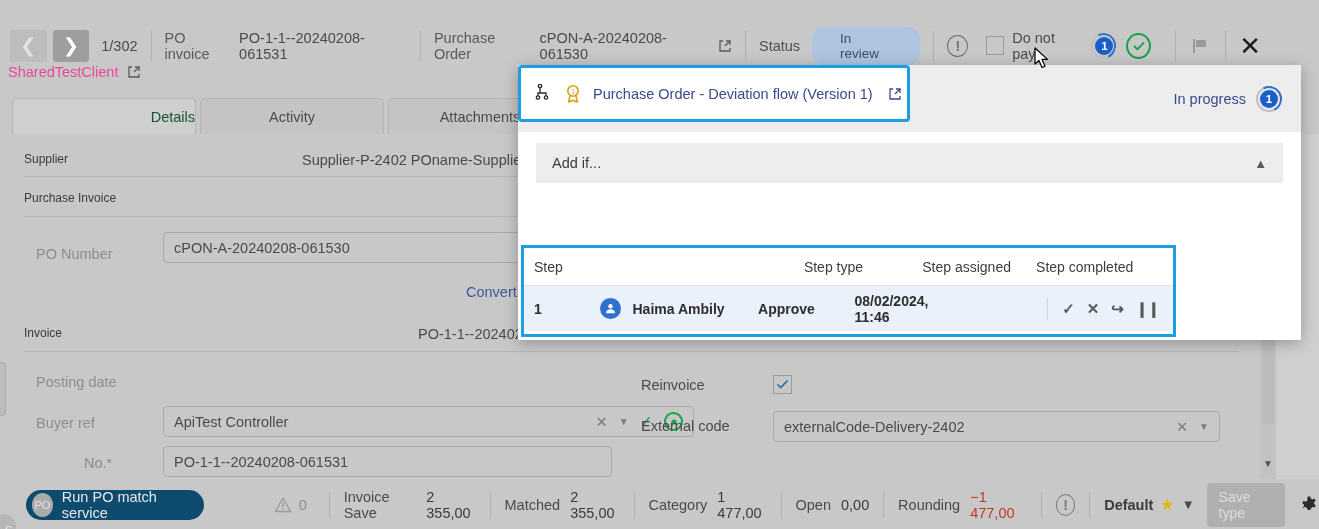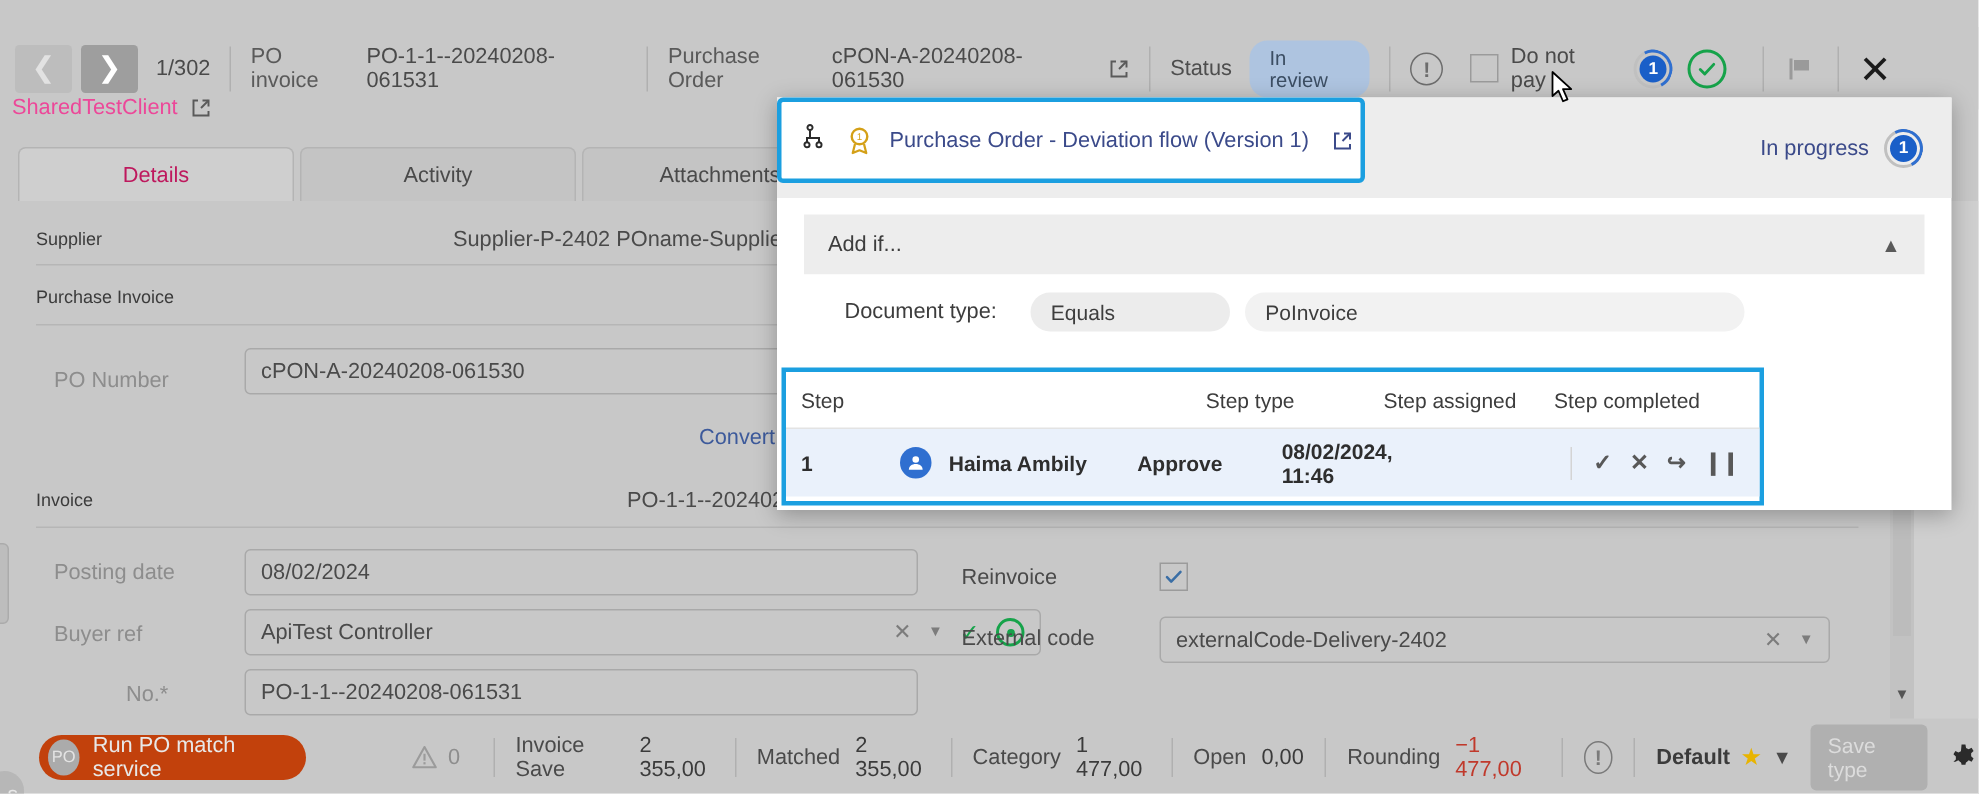--- a/index.html
+++ b/index.html
@@ -27,21 +27,21 @@
   .nav-prev { background: #bdbdbd; color:#e2e2e2; margin-left: 10px; }
   .nav-next { background: #9e9e9e; margin-left: 6px; }
   .pager { margin-left: 12px; font-size: 14.5px; color: #4a4a4a; }
   .vsep { width: 1px; height: 30px; background: #b0b0b0; margin: 0 13px; }
   .crumb-label { font-size: 14.5px; color: #5a5a5a; }
   .crumb-val { font-size: 14.5px; color: #4a4a4a; margin-left: 7px; }
   .ext-link { margin-left: 9px; color: #5a5a5a; display:inline-flex; }
   .status-word { font-size: 14.5px; color: #4e4e4e; }
   .pill-review {
     margin-left: 12px; background: #aec4e0; color: #3c4e63;
-    border-radius: 12px; padding: 4px 13px; font-size: 13.5px;
+    border-radius: 12px; padding: 4px 28px; font-size: 13.5px;
   }
   .icon-circle-excl {
     width: 22px; height: 22px; border-radius: 50%; border: 1.6px solid #6d6d6d;
     display: flex; align-items: center; justify-content: center;
     color: #6d6d6d; font-size: 14px; font-weight: bold;
   }
   .chk-box {
     width: 19px; height: 19px; border: 1.5px solid #9b9b9b; background: #c8c8c8;
   }
   .donotpay-label { font-size: 14.5px; color: #4a4a4a; margin-left: 8px; }
@@ -77,21 +77,21 @@
 
   
   .tabs { position: absolute; left: 12px; top: 98px; display: flex; gap: 0; }
   .tab {
     width: 184px; height: 36px; background: #c4c4c4;
     border: 1px solid #b4b4b4; border-bottom: none;
     border-radius: 5px 5px 0 0; margin-right: 4px;
     display: flex; align-items: center; justify-content: center;
     font-size: 14.5px; color: #4a4a4a;
   }
-  .tab.active { background: #cfcfcf; color: #be185d; }
+  .tab.active { background: #cfcfcf; color: #14532d; justify-content: flex-end; }
 
   
   .detail-pane {
     position: absolute; left: 0; top: 134px; width: 1260px; height: 345px;
     background: #c8c8c8;
   }
   .sec-row {
     position: absolute; left: 24px; width: 1215px; height: 1px; background: #b6b6b6;
   }
   .sec-title { position: absolute; font-size: 12px; font-weight: normal; color: #3b3b3b; }
@@ -132,21 +132,21 @@
     text-align: center; color: #555; font-size: 10px; line-height: 1;
   }
   .right-rail { position: absolute; right: 0; top: 134px; width: 43px; height: 345px; background: #cfcfcf; }
 
   
   .statusbar {
     position: absolute; left: 0; bottom: 0; width: 1319px; height: 49px;
     background: #c8c8c8; display: flex; align-items: center;
   }
   .sb-chip {
-    display: flex; align-items: center; gap: 9px; background: #c2410c;
+    display: flex; align-items: center; gap: 9px; background: #0c4a6e;
     border-radius: 16px; height: 30px; padding: 0 16px 0 6px; margin-left: 26px;
   }
   .sb-chip .po {
     width: 24px; height: 24px; border-radius: 50%; background: #ababab;
     color: #e3e3e3; font-size: 11px; display:flex; align-items:center; justify-content:center;
   }
   .sb-chip .txt { font-size: 14.5px; color: #e8e8e8; }
   .sb-left-stub {
     position: absolute; left: -10px; top: 9px; width: 26px; height: 30px;
     background: #b7b7b7; border-radius: 16px; color:#e8e8e8; font-size:14px;
@@ -337,23 +337,20 @@
     <div class="fld-box" style="left:163px; top:98px; width:452px;">
       <span>cPON-A-20240208-061530</span>
     </div>
     <div class="link-blue" style="left:466px; top:150px;">Convert</div>
 
     <div class="sec-title" style="left:24px; top:192px;">Invoice</div>
     <div class="plain-val" style="left:418px; top:192px;">PO-1-1--202402</div>
     <div class="sec-row" style="top:217px;"></div>
 
     <div class="fld-label" style="left:36px; top:240px;">Posting date</div>
-    <div class="fld-box" style="left:163px; top:232px; width:449px;">
-      <span>08/02/2024</span>
-    </div>
 
     <div class="fld-label" style="left:36px; top:281px;">Buyer ref</div>
     <div class="fld-box" style="left:163px; top:272px; width:531px;">
       <span>ApiTest Controller</span>
       <span class="fld-adorn">
         <span>✕</span>
         <span style="font-size:10px">▼</span>
         <span style="color:#16a34a;font-size:16px">✓</span>
         <span class="mini-green">
           <svg width="10" height="10" viewBox="0 0 10 10">
@@ -484,25 +481,20 @@
           <span class="core">1</span>
         </span>
       </div>
     </div>
 
     <div class="addif-bar">
       <span class="t">Add if...</span>
       <span class="chev-up">▲</span>
     </div>
 
-    <div class="cond-row">
-      <span class="cond-label">Document type:</span>
-      <span class="cond-op">Equals</span>
-      <span class="cond-val">PoInvoice</span>
-    </div>
 
     <div class="steps-card">
       <div class="steps-head">
         <div class="c-step">Step</div>
         <div class="c-name"></div>
         <div class="c-type">Step type</div>
         <div class="c-asgn">Step assigned</div>
         <div class="c-comp">Step completed</div>
         <div class="c-acts"></div>
       </div>

